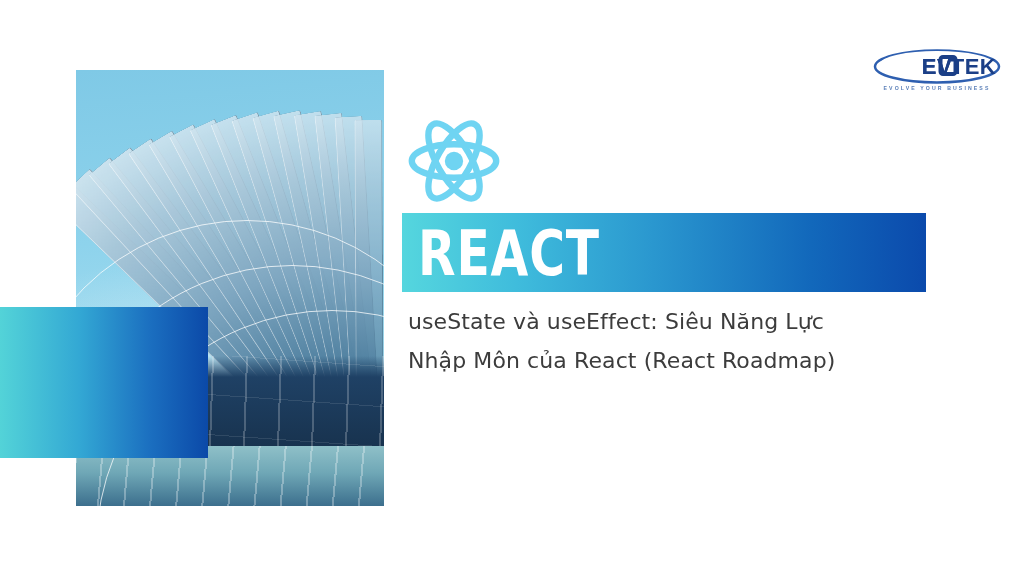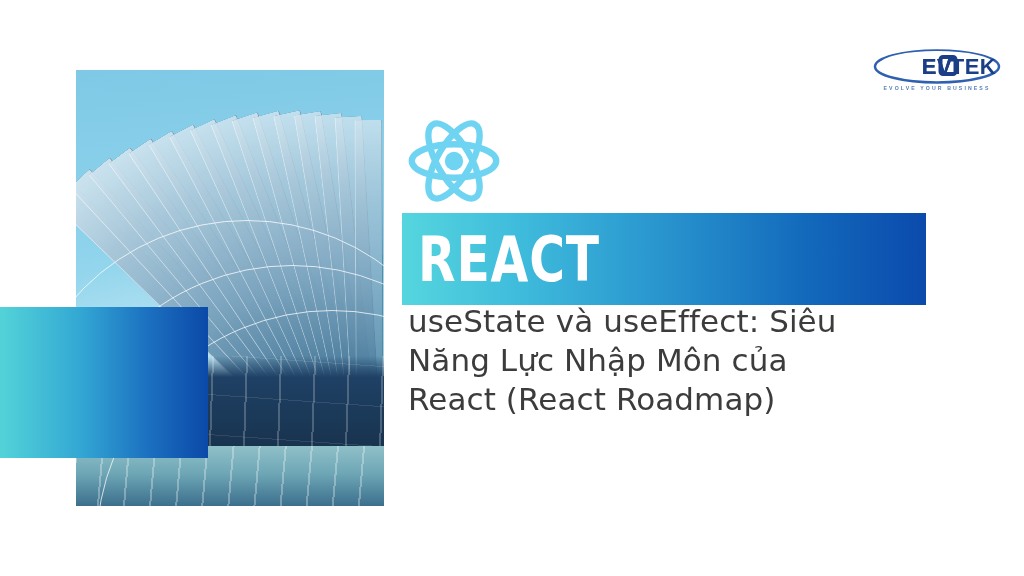--- a/index.html
+++ b/index.html
@@ -99,21 +99,21 @@
     height: 151px;
     background: linear-gradient(90deg, #53d3d8 0%, #33a8d4 38%, #1b6fc0 72%, #0b49a8 100%);
   }
 
   
   .title-banner {
     position: absolute;
     left: 402px;
     top: 213px;
     width: 524px;
-    height: 92px;
+    height: 79px;
     background: linear-gradient(90deg, #55d6de 0%, #3fbcdc 22%, #2a97cf 48%, #1268bb 78%, #0b4aac 100%);
   }
   .title-banner .title-text {
     position: absolute;
     left: 16px;
     top: 50%;
     transform: translateY(-50%);
     color: #ffffff;
     font-family: "DejaVu Sans Condensed", "Liberation Sans Narrow", "Liberation Sans", sans-serif;
     font-weight: 700;
@@ -137,21 +137,21 @@
 
   
   .subtitle {
     position: absolute;
     left: 408px;
     top: 302px;
     width: 440px;
     color: #3c3c3c;
     font-family: "DejaVu Sans", "Liberation Sans", sans-serif;
     font-weight: 400;
-    font-size: 31px;
+    font-size: 22px;
     line-height: 39px;
     letter-spacing: .1px;
   }
 
   
   .evotek-logo {
     position: absolute;
     left: 871px;
     top: 44px;
     width: 132px;

